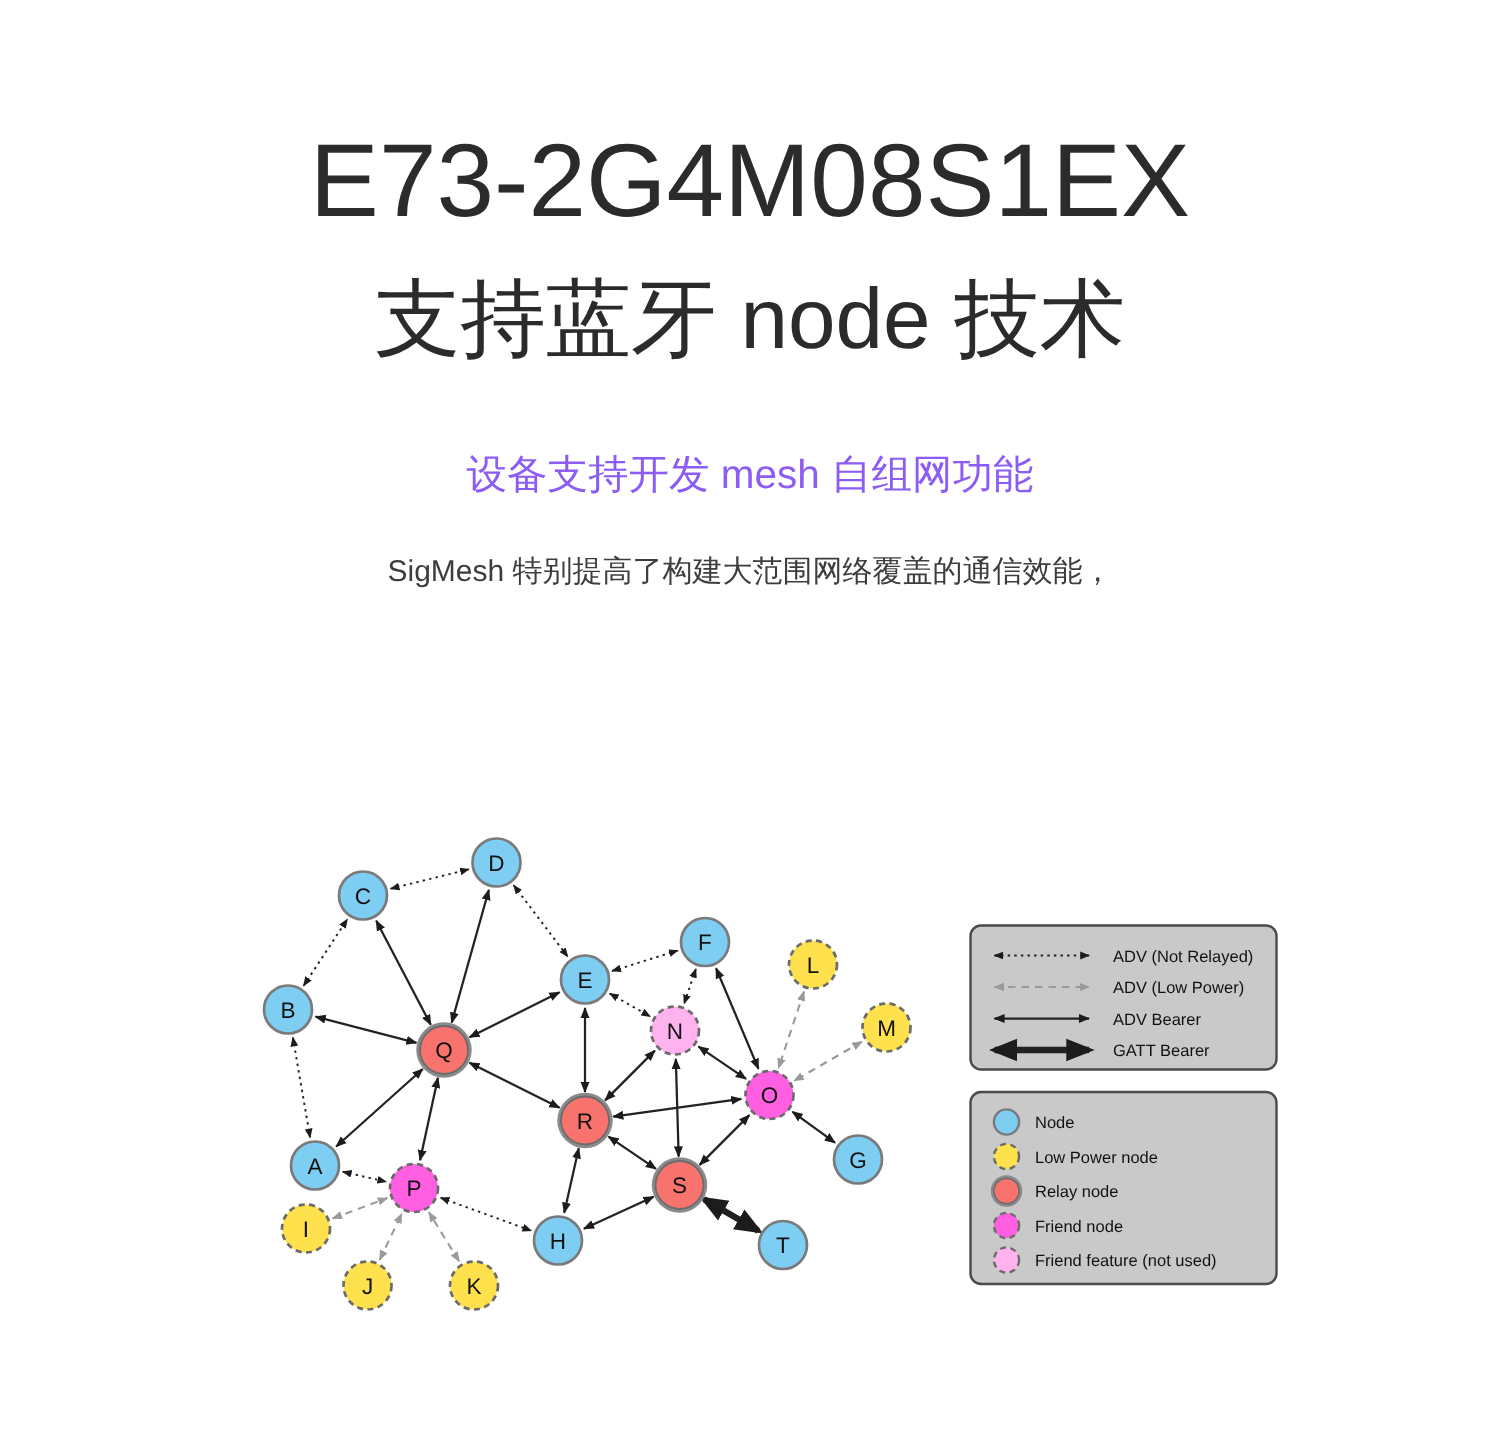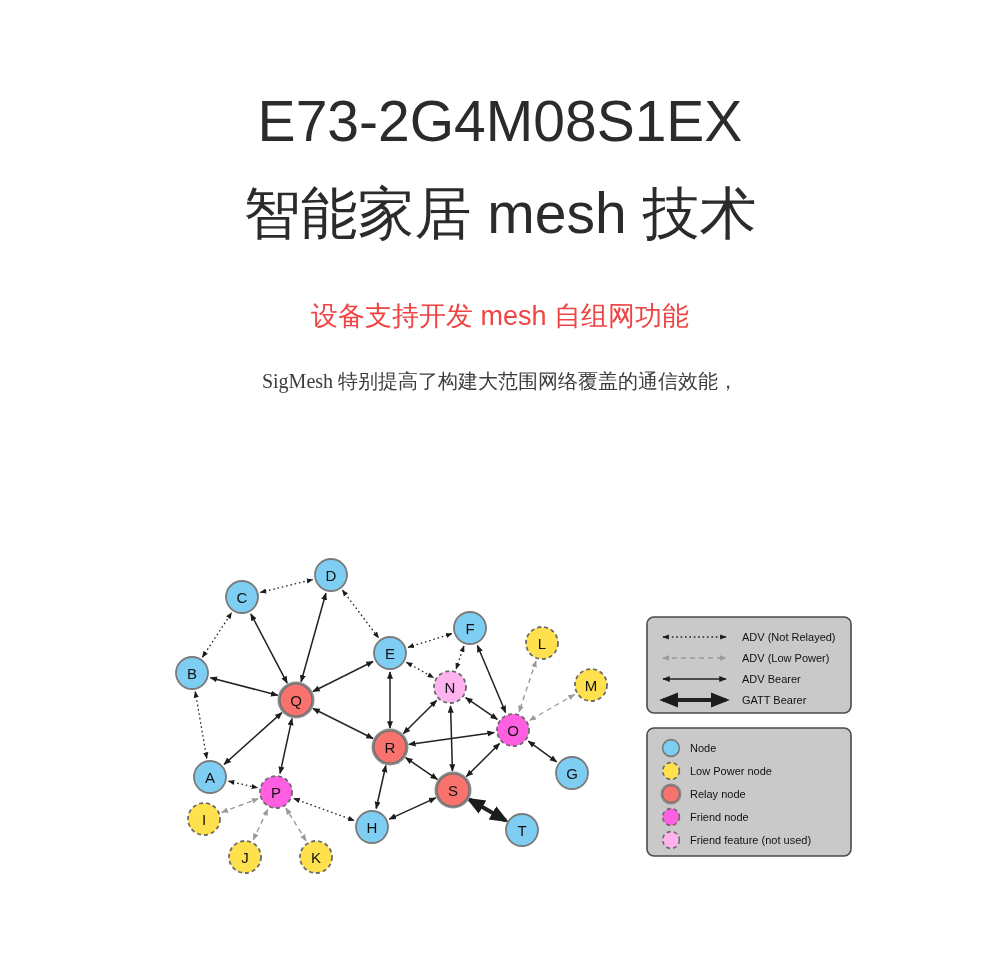--- a/index.html
+++ b/index.html
@@ -27,65 +27,64 @@
   .title-line {
     font-family: "Liberation Sans", "DejaVu Sans", sans-serif;
     font-weight: 400;
     color: #2b2b2b;
     letter-spacing: 0px;
     white-space: nowrap;
   }
   #title-1 {
     position: absolute;
     left: 0; top: 88px; width: 1000px;
-    font-size: 57px;
+    font-size: 69px;
     line-height: 66px;
   }
   #title-2 {
     position: absolute;
     left: 0; top: 180px; width: 1000px;
     font-size: 57px;
     line-height: 66px;
   }
   #subtitle {
     position: absolute;
     left: 0; top: 297px; width: 1000px;
     font-size: 27px;
     line-height: 38px;
-    color: #ef4444;
+    color: #8b5cf6;
     white-space: nowrap;
   }
   #desc {
     position: absolute;
     left: 0; top: 365px; width: 1000px;
     font-size: 20px;
     line-height: 32px;
     color: #3d3d3d;
-    font-family: Liberation Serif, serif;
   }
   #desc .desc-line { white-space: nowrap; display: block; }
 
   
   #diagram {
     position: absolute;
     left: 150px;
     top: 545px;
     width: 730px;
     height: 340px;
   }
   #mesh-svg { display: block; }
 
   
 </style>
 </head>
 <body>
 
 <div id="header">
   <div id="title-1" class="title-line">E73-2G4M08S1EX</div>
-  <div id="title-2" class="title-line">智能家居 mesh 技术</div>
+  <div id="title-2" class="title-line">支持蓝牙 node 技术</div>
   <div id="subtitle">设备支持开发 mesh 自组网功能</div>
   <div id="desc">
     <span class="desc-line">SigMesh 特别提高了构建大范围网络覆盖的通信效能，</span>
   </div>
 </div>
 
 <div id="diagram">
   <svg id="mesh-svg" width="730" height="340" viewBox="0 0 730 340" xmlns="http://www.w3.org/2000/svg">
     <defs>
       <marker id="arrow-dark" viewBox="0 0 10 10" refX="9" refY="5" markerWidth="5" markerHeight="5" orient="auto-start-reverse">

